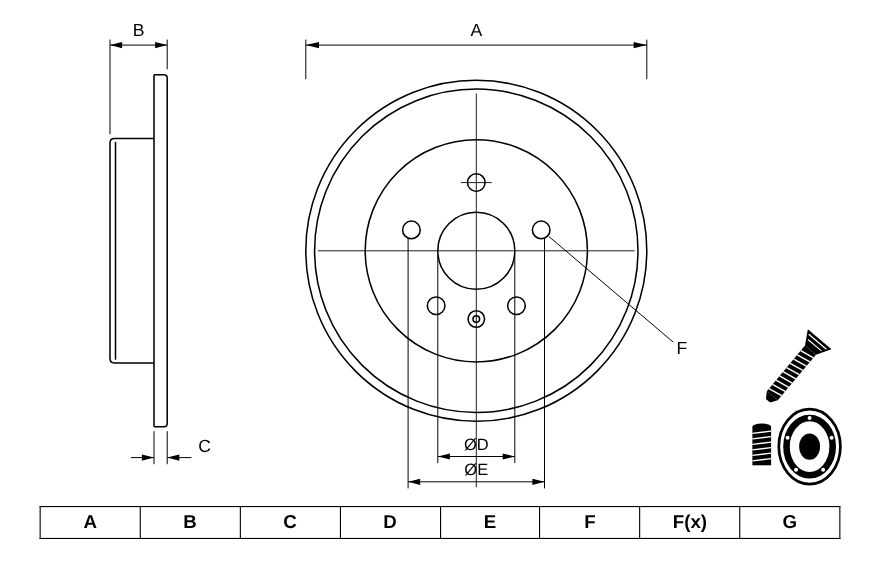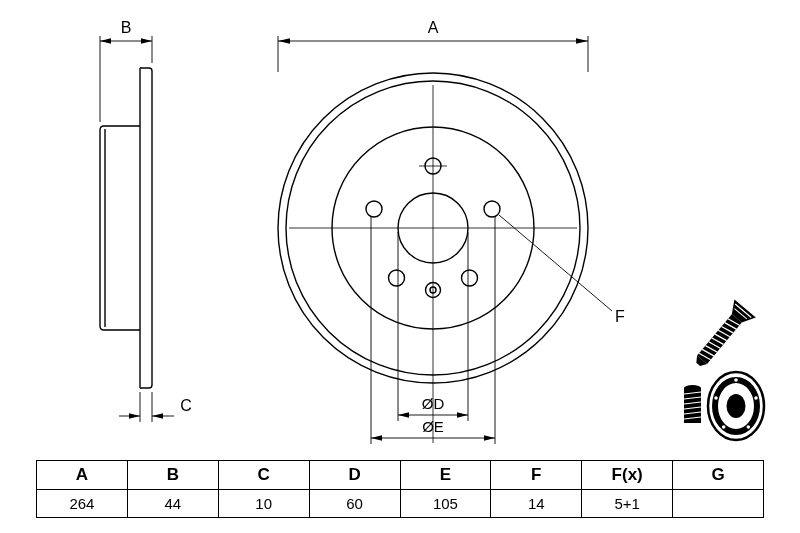--- a/index.html
+++ b/index.html
@@ -162,26 +162,16 @@
       <tr class="hdr">
         <td>A</td>
         <td>B</td>
         <td>C</td>
         <td>D</td>
         <td>E</td>
         <td>F</td>
         <td>F(x)</td>
         <td>G</td>
       </tr>
-      <tr>
-        <td>264</td>
-        <td>44</td>
-        <td>10</td>
-        <td>60</td>
-        <td>105</td>
-        <td>14</td>
-        <td>5+1</td>
-        <td></td>
-      </tr>
     </tbody>
   </table>
 
 </div>
 
 </body></html>

